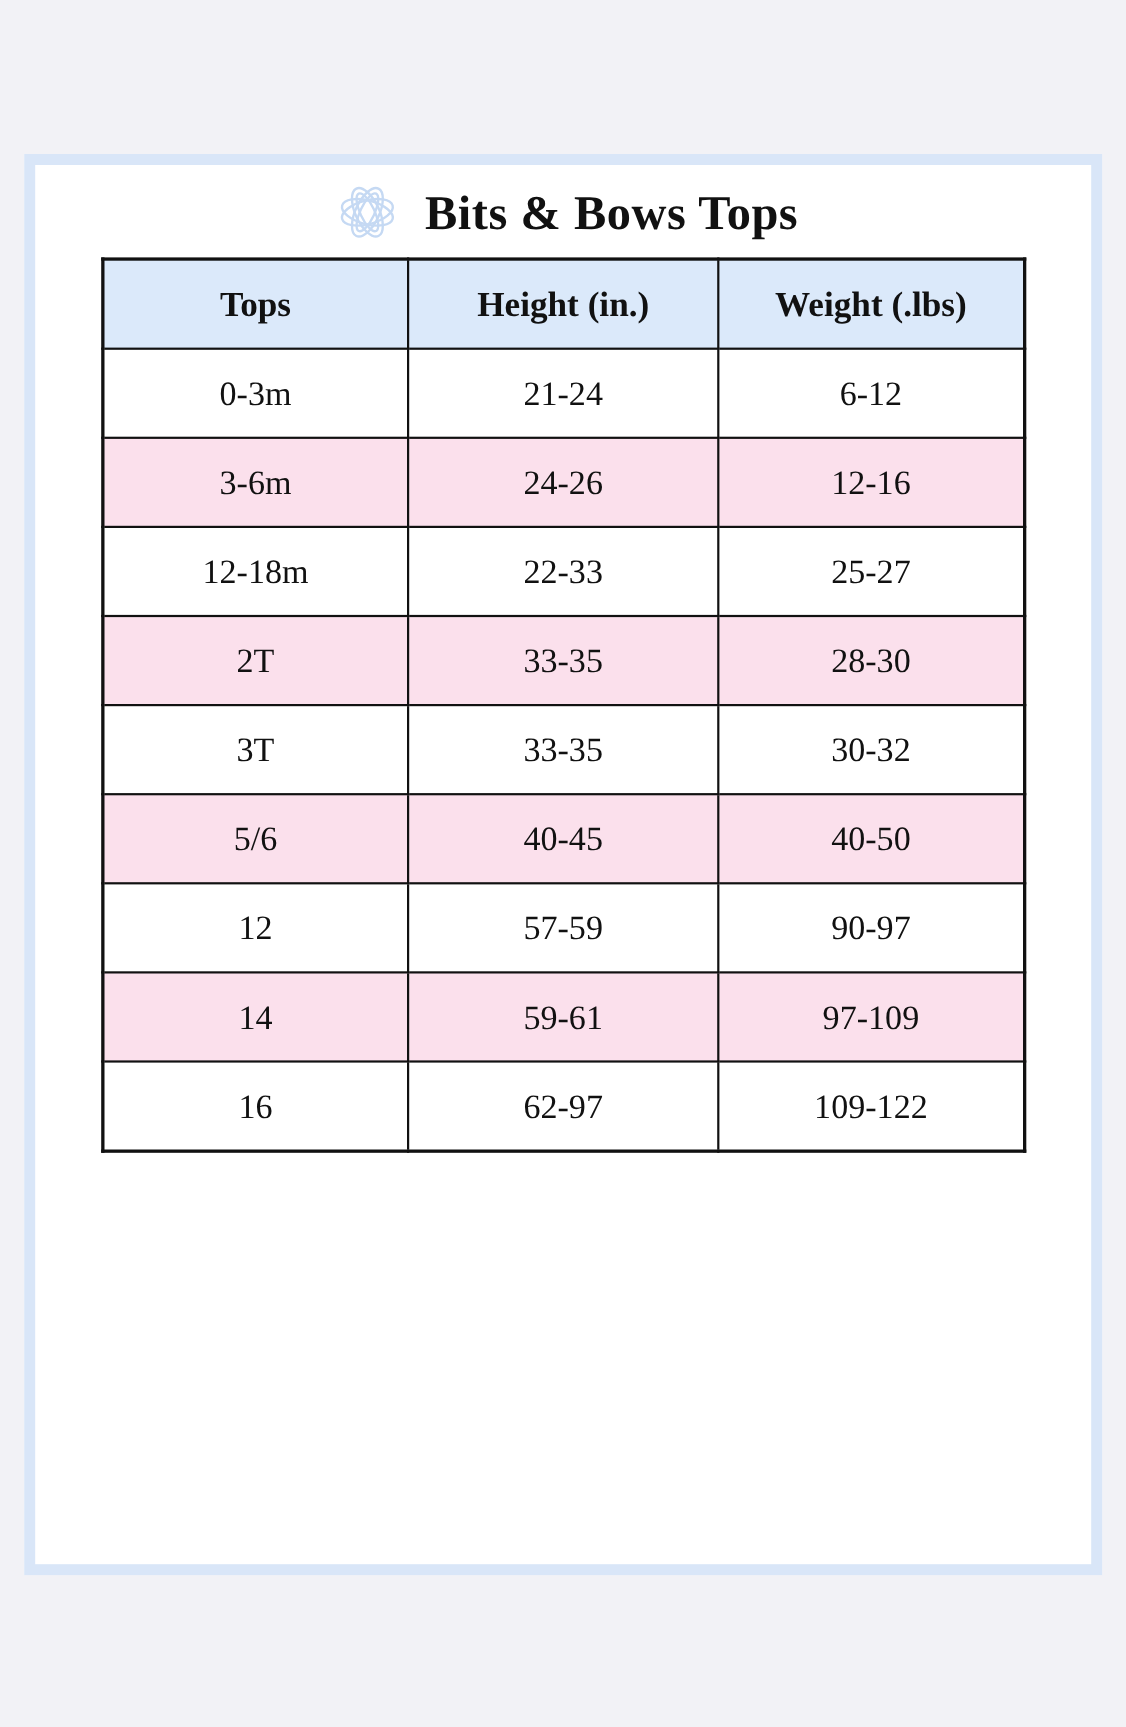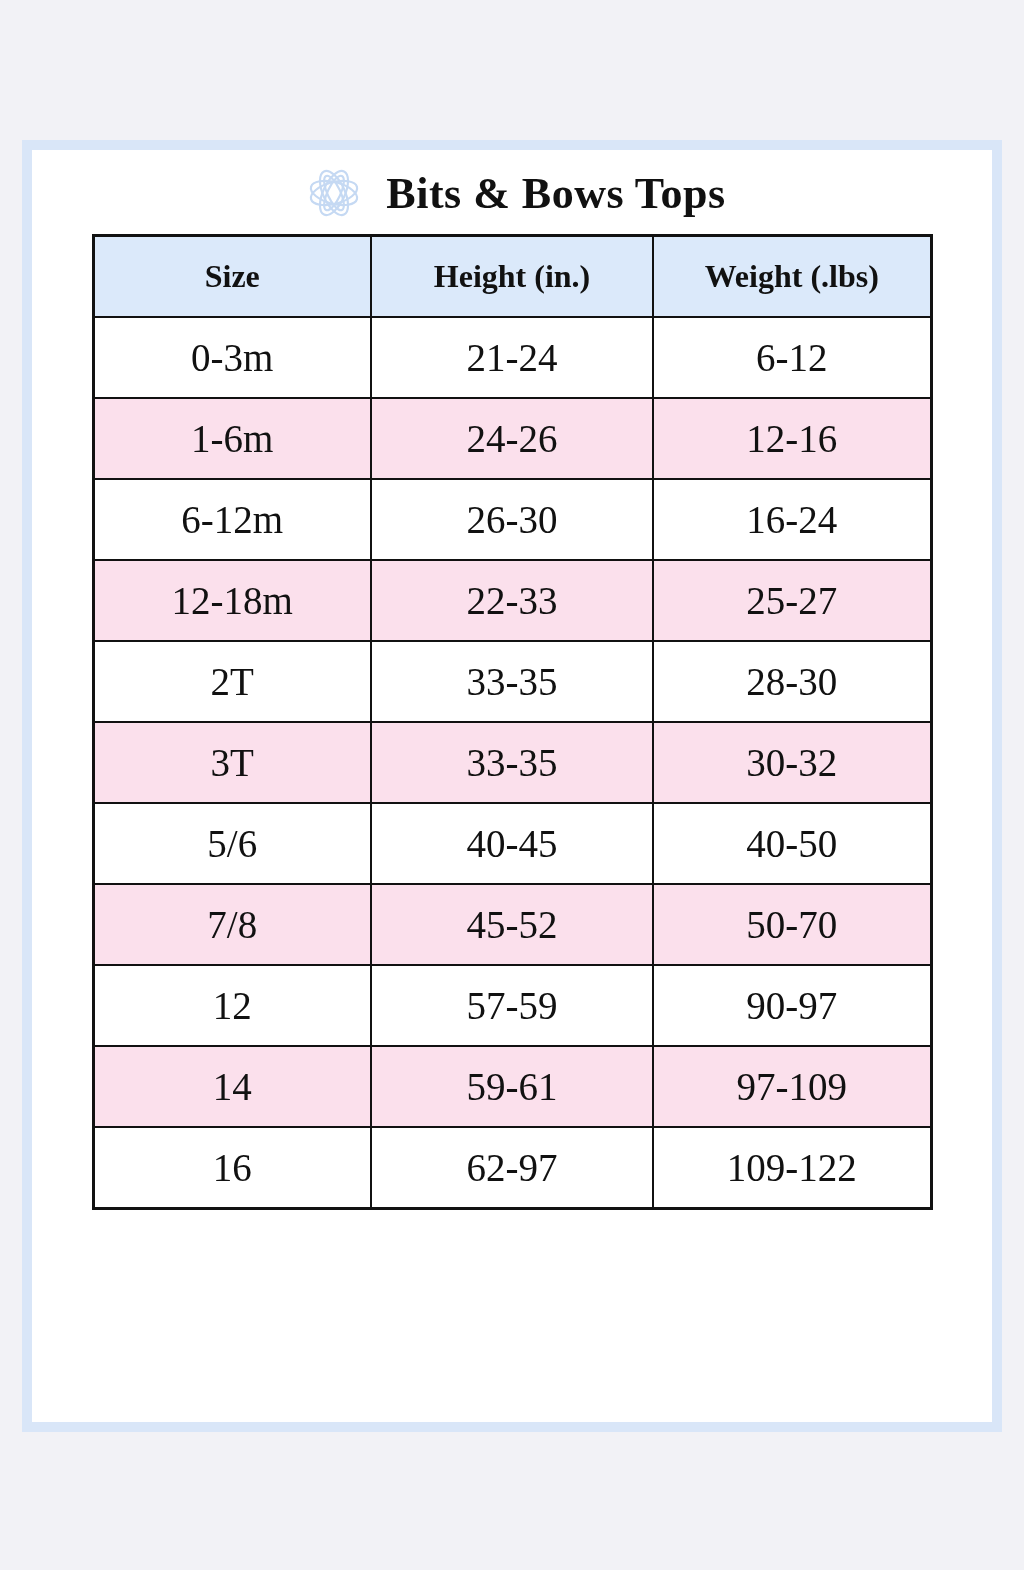--- a/index.html
+++ b/index.html
@@ -52,21 +52,21 @@
   }
   table.size-chart col.c-size   { width: 278px; }
   table.size-chart col.c-height { width: 282px; }
   table.size-chart col.c-weight { width: 278px; }
   table.size-chart th,
   table.size-chart td {
     border: 2px solid var(--table-border, #111111);
     height: 79px;
     text-align: center;
     vertical-align: middle;
-    font-size: 39px;
+    font-size: 31px;
     padding: 0;
   }
   table.size-chart thead th {
     background: var(--header-bg, #dbe9fa);
     font-weight: bold;
     font-size: 32px;
   }
   table.size-chart tbody tr:nth-child(even) td {
     background: var(--alt-row-bg, #fbe0ec);
   }
@@ -94,40 +94,35 @@
   </div>
 
   <table class="size-chart">
     <colgroup>
       <col class="c-size">
       <col class="c-height">
       <col class="c-weight">
     </colgroup>
     <thead>
       <tr>
-        <th>Size</th>
+        <th>Tops</th>
         <th>Height (in.)</th>
         <th>Weight (.lbs)</th>
       </tr>
     </thead>
     <tbody>
         <tr>
           <td>0-3m</td>
           <td>21-24</td>
           <td>6-12</td>
         </tr>
         <tr>
-          <td>1-6m</td>
+          <td>3-6m</td>
           <td>24-26</td>
           <td>12-16</td>
-        </tr>
-        <tr>
-          <td>6-12m</td>
-          <td>26-30</td>
-          <td>16-24</td>
         </tr>
         <tr>
           <td>12-18m</td>
           <td>22-33</td>
           <td>25-27</td>
         </tr>
         <tr>
           <td>2T</td>
           <td>33-35</td>
           <td>28-30</td>
@@ -136,25 +131,20 @@
           <td>3T</td>
           <td>33-35</td>
           <td>30-32</td>
         </tr>
         <tr>
           <td>5/6</td>
           <td>40-45</td>
           <td>40-50</td>
         </tr>
         <tr>
-          <td>7/8</td>
-          <td>45-52</td>
-          <td>50-70</td>
-        </tr>
-        <tr>
           <td>12</td>
           <td>57-59</td>
           <td>90-97</td>
         </tr>
         <tr>
           <td>14</td>
           <td>59-61</td>
           <td>97-109</td>
         </tr>
         <tr>

